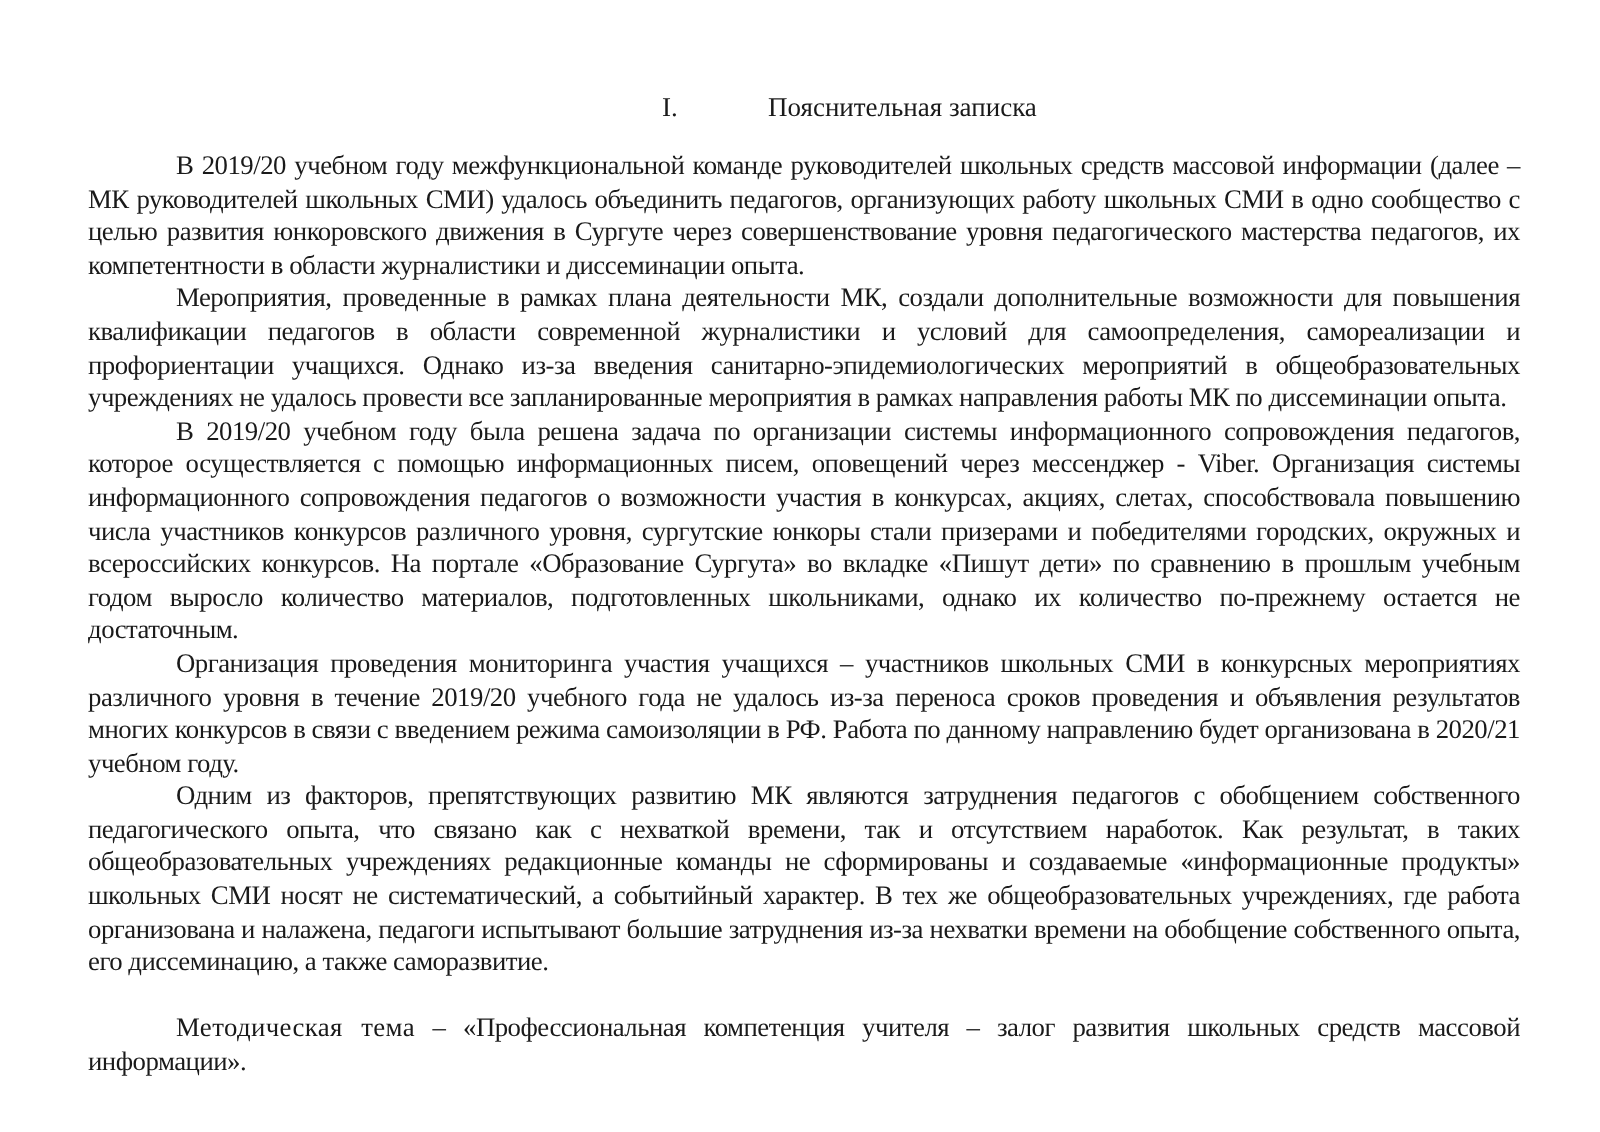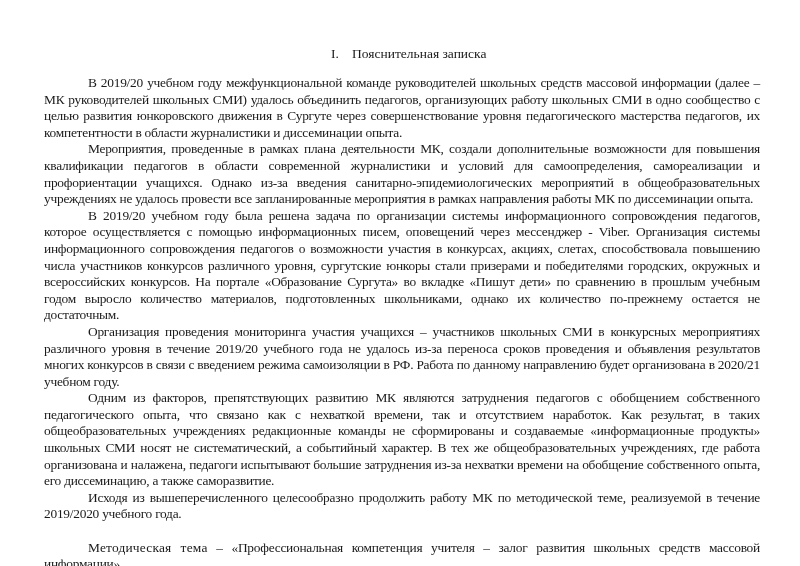--- a/index.html
+++ b/index.html
@@ -7,21 +7,21 @@
   .page {
     position: absolute; left: 0; top: 0; width: 800px; height: 566px; background: #fff;
     font-family: "Liberation Serif", "DejaVu Serif", serif;
     color: #1a1a1a;
   }
   .heading {
     position: absolute; top: 45px; left: 0; width: 800px; height: 18px;
     font-size: 13.5px; line-height: 18px;
   }
   .heading .num { position: absolute; left: 331px; }
-  .heading .title { position: absolute; left: 352px; }
+  .heading .title { position: absolute; left: 384px; }
   .body {
     position: absolute; left: 44px; top: 75px; width: 716px;
     font-size: 13.4px; line-height: 16.6px;
     text-align: justify;
     letter-spacing: -0.25px;
     word-spacing: 0px;
   }
   .body p { margin: 0; text-indent: 44px; text-align: justify; }
   .body p.gap { margin-top: 16.6px; }
   .body b { font-weight: normal; letter-spacing: 0.2px; }
@@ -34,18 +34,17 @@
     <span class="num">I.</span>
     <span class="title">Пояснительная записка</span>
   </div>
 
   <div class="body">
     <p>В 2019/20 учебном году межфункциональной команде руководителей школьных средств массовой информации (далее – МК руководителей школьных СМИ) удалось объединить педагогов, организующих работу школьных СМИ в одно сообщество с целью развития юнкоровского движения в Сургуте через совершенствование уровня педагогического мастерства педагогов, их компетентности в области журналистики и диссеминации опыта.</p>
     <p>Мероприятия, проведенные в рамках плана деятельности МК, создали дополнительные возможности для повышения квалификации педагогов в области современной журналистики и условий для самоопределения, самореализации и профориентации учащихся. Однако из-за введения санитарно-эпидемиологических мероприятий в общеобразовательных учреждениях не удалось провести все запланированные мероприятия в рамках направления работы МК по диссеминации опыта.</p>
     <p>В 2019/20 учебном году была решена задача по организации системы информационного сопровождения педагогов, которое осуществляется с помощью информационных писем, оповещений через мессенджер - Viber. Организация системы информационного сопровождения педагогов о возможности участия в конкурсах, акциях, слетах, способствовала повышению числа участников конкурсов различного уровня, сургутские юнкоры стали призерами и победителями городских, окружных и всероссийских конкурсов. На портале «Образование Сургута» во вкладке «Пишут дети» по сравнению в прошлым учебным годом выросло количество материалов, подготовленных школьниками, однако их количество по-прежнему остается не достаточным.</p>
     <p>Организация проведения мониторинга участия учащихся – участников школьных СМИ в конкурсных мероприятиях различного уровня в течение 2019/20 учебного года не удалось из-за переноса сроков проведения и объявления результатов многих конкурсов в связи с введением режима самоизоляции в РФ. Работа по данному направлению будет организована в 2020/21 учебном году.</p>
     <p>Одним из факторов, препятствующих развитию МК являются затруднения педагогов с обобщением собственного педагогического опыта, что связано как с нехваткой времени, так и отсутствием наработок. Как результат, в таких общеобразовательных учреждениях редакционные команды не сформированы и создаваемые «информационные продукты» школьных СМИ носят не систематический, а событийный характер. В тех же общеобразовательных учреждениях, где работа организована и налажена, педагоги испытывают большие затруднения из-за нехватки времени на обобщение собственного опыта, его диссеминацию, а также саморазвитие.</p>
-    <p>Исходя из вышеперечисленного целесообразно продолжить работу МК по методической теме, реализуемой в течение 2019/2020 учебного года.</p>
 
     <p class="gap"><b>Методическая тема</b><span> – «Профессиональная компетенция учителя – залог развития школьных средств массовой информации».</span></p>
 
   </div>
 </div>
 
 </body></html>

